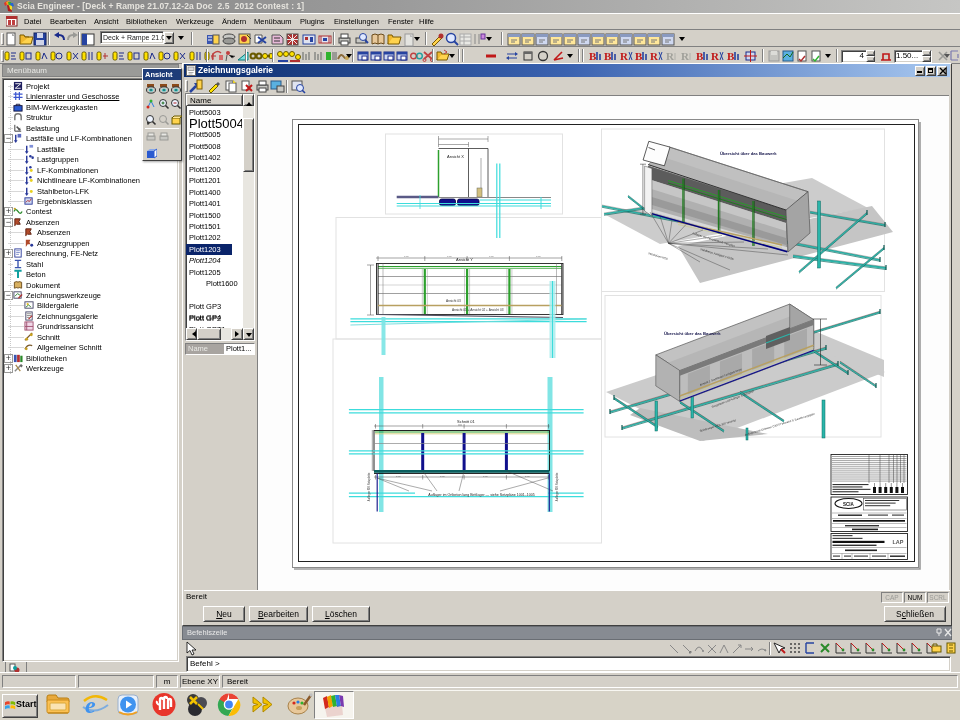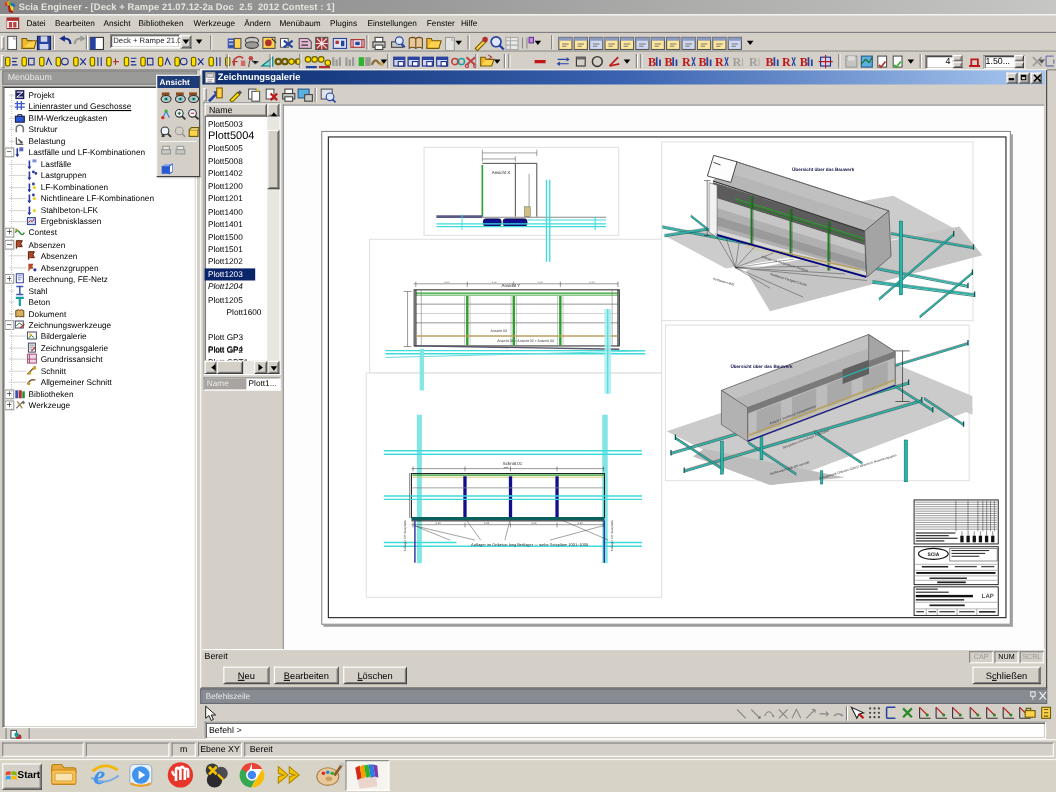--- a/index.html
+++ b/index.html
@@ -770,21 +770,21 @@
 <div class="sep" style="left:286px;top:80px;height:13px;"></div>
 <div class="abs sunk" style="left:185px;top:93px;width:70px;height:248px;background:#fff;"></div>
 <div class="abs btn" style="left:186px;top:94px;width:57px;height:12px;font-size:8px;color:#000;padding-left:3px;line-height:11px;">Name</div>
 <div class="abs btn" style="left:243px;top:94px;width:11px;height:12px;"></div>
 <div class="abs" style="left:246px;top:99px;width:0;height:0;border:3px solid transparent;border-bottom:4px solid #000;"></div>
 <div class="abs" style="left:243px;top:106px;width:11px;height:222px;background:#e8e6e0;"></div>
 <div class="abs btn" style="left:243px;top:118px;width:11px;height:54px;"></div>
 <div class="abs btn" style="left:243px;top:328px;width:11px;height:12px;"></div>
 <div class="abs" style="left:246px;top:333px;width:0;height:0;border:3px solid transparent;border-top:4px solid #000;"></div>
 <div class="abs" style="left:186px;top:106.5px;width:56px;height:11.4px;font-size:7.5px;line-height:11.5px;padding-left:3px;color:#000;overflow:hidden;">Plott5003</div>
-<div class="abs" style="left:186px;top:118.0px;width:56px;height:11.4px;font-size:10px;line-height:11.5px;padding-left:3px;color:#000;overflow:hidden;">Plott5004</div>
+<div class="abs" style="left:186px;top:118.0px;width:56px;height:11.4px;font-size:13px;line-height:11.5px;padding-left:3px;color:#000;overflow:hidden;">Plott5004</div>
 <div class="abs" style="left:186px;top:129.4px;width:56px;height:11.4px;font-size:7.5px;line-height:11.5px;padding-left:3px;color:#000;overflow:hidden;">Plott5005</div>
 <div class="abs" style="left:186px;top:140.8px;width:56px;height:11.4px;font-size:7.5px;line-height:11.5px;padding-left:3px;color:#000;overflow:hidden;">Plott5008</div>
 <div class="abs" style="left:186px;top:152.3px;width:56px;height:11.4px;font-size:7.5px;line-height:11.5px;padding-left:3px;color:#000;overflow:hidden;">Plott1402</div>
 <div class="abs" style="left:186px;top:163.7px;width:56px;height:11.4px;font-size:7.5px;line-height:11.5px;padding-left:3px;color:#000;overflow:hidden;">Plott1200</div>
 <div class="abs" style="left:186px;top:175.2px;width:56px;height:11.4px;font-size:7.5px;line-height:11.5px;padding-left:3px;color:#000;overflow:hidden;">Plott1201</div>
 <div class="abs" style="left:186px;top:186.6px;width:56px;height:11.4px;font-size:7.5px;line-height:11.5px;padding-left:3px;color:#000;overflow:hidden;">Plott1400</div>
 <div class="abs" style="left:186px;top:198.1px;width:56px;height:11.4px;font-size:7.5px;line-height:11.5px;padding-left:3px;color:#000;overflow:hidden;">Plott1401</div>
 <div class="abs" style="left:186px;top:209.5px;width:56px;height:11.4px;font-size:7.5px;line-height:11.5px;padding-left:3px;color:#000;overflow:hidden;">Plott1500</div>
 <div class="abs" style="left:186px;top:221.0px;width:56px;height:11.4px;font-size:7.5px;line-height:11.5px;padding-left:3px;color:#000;overflow:hidden;">Plott1501</div>
 <div class="abs" style="left:186px;top:232.4px;width:56px;height:11.4px;font-size:7.5px;line-height:11.5px;padding-left:3px;color:#000;overflow:hidden;">Plott1202</div>

